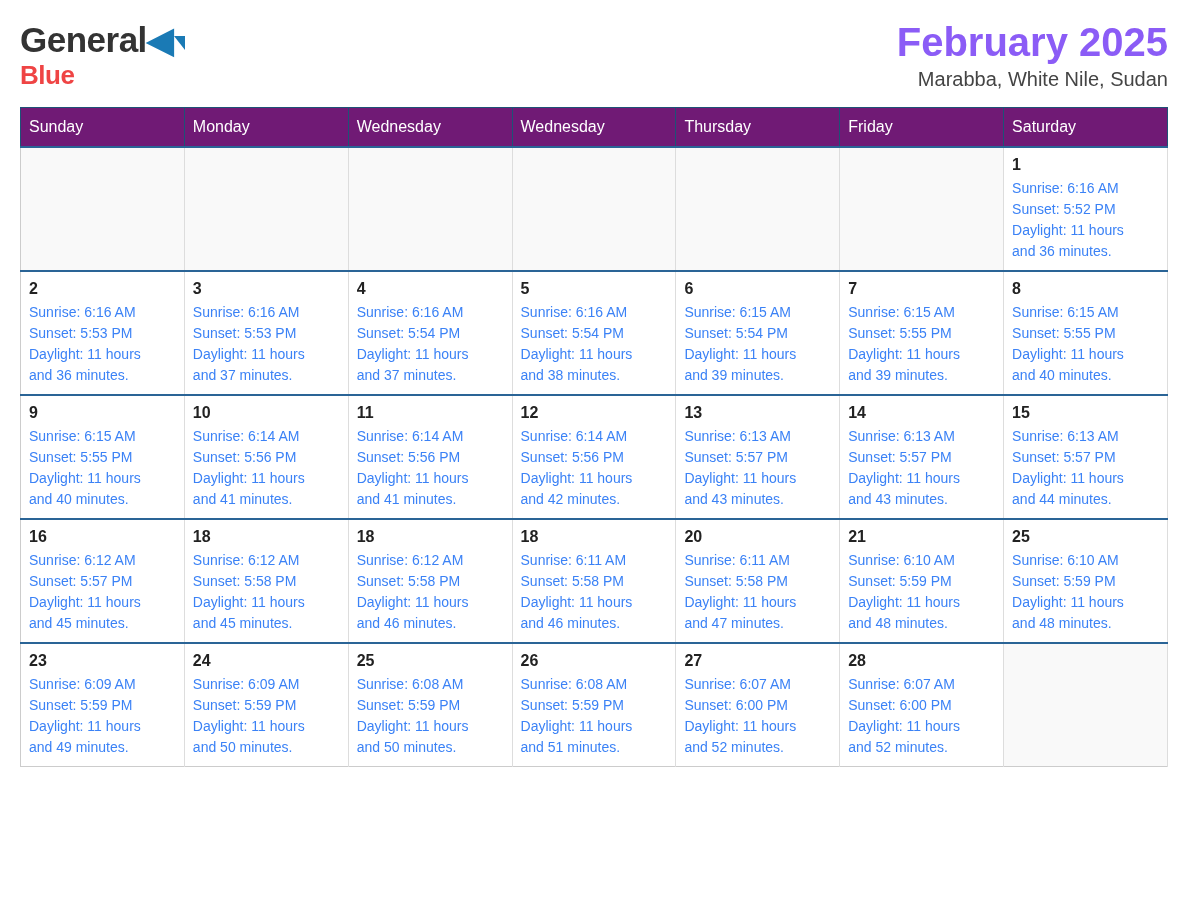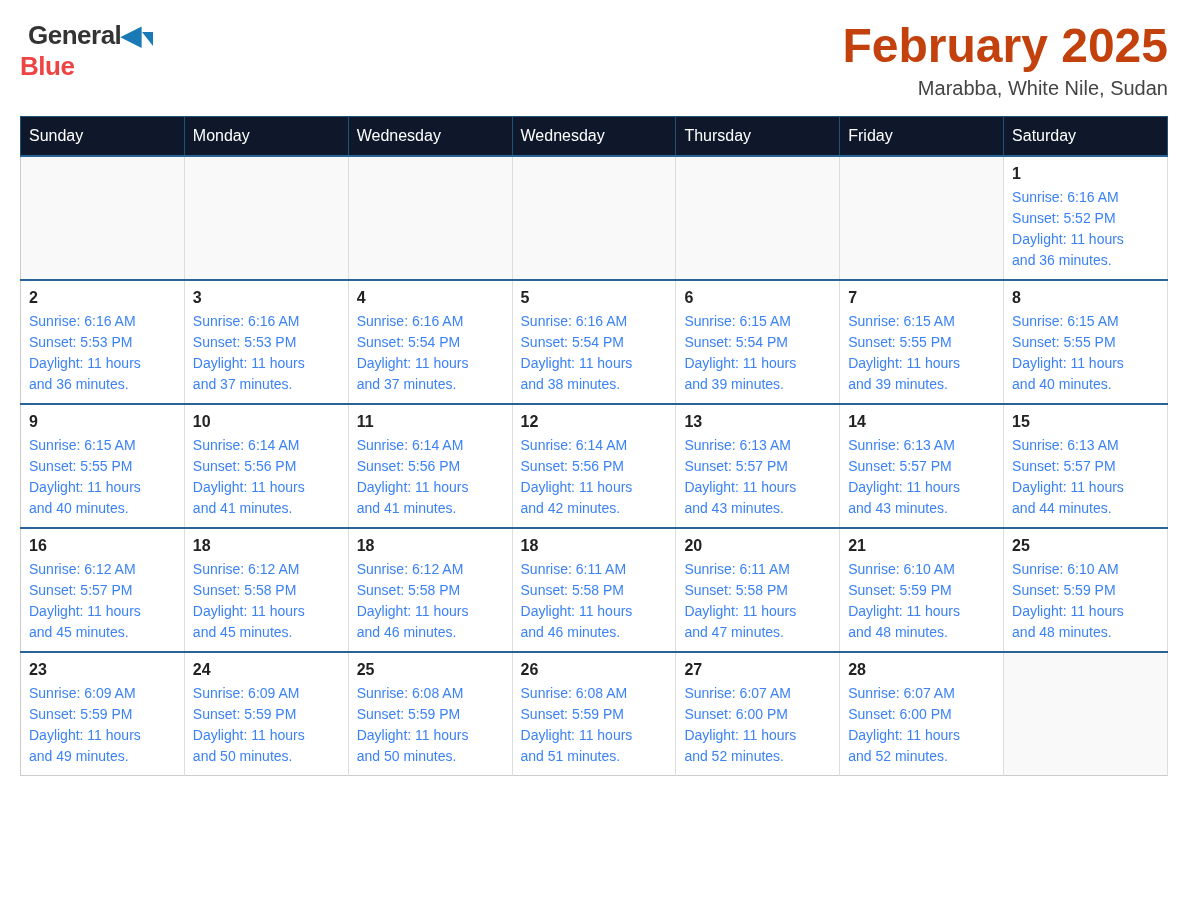--- a/index.html
+++ b/index.html
@@ -18,37 +18,37 @@
     }
     .logo {
       display: flex;
       flex-direction: column;
       align-items: flex-start;
     }
     .title-area {
       text-align: right;
     }
     .month-title {
-      font-size: 48px;
+      font-size: 40px;
       font-weight: bold;
-      color: #c2410c;
+      color: #8b5cf6;
       line-height: 1.1;
     }
     .location-title {
       font-size: 20px;
       color: #444;
       margin-top: 4px;
     }
     .calendar {
       width: 100%;
       border-collapse: collapse;
       border: 1px solid #ccc;
     }
     .calendar thead tr {
-      background-color: #0f172a;
+      background-color: #701a75;
     }
     .calendar thead th {
       color: #fff;
       padding: 10px 8px;
       font-size: 16px;
       font-weight: normal;
       text-align: left;
       border: 1px solid #1e5276;
     }
     .calendar tbody tr {
@@ -75,25 +75,24 @@
     .day-info {
       font-size: 14px;
       color: #3b82f6;
       line-height: 1.5;
     }
     .logo-wrapper {
       display: flex;
       align-items: center;
     }
     .logo-text-general {
-      font-size: 26px;
+      font-size: 35px;
       font-weight: bold;
       color: #333;
       letter-spacing: -0.5px;
-      margin-left: 8px;
     }
     .logo-text-blue-part {
       color: #1a7ab5;
     }
     .logo-arrow {
       display: inline-block;
       width: 0;
       height: 0;
       border-left: 11px solid transparent;
       border-top: 14px solid #1a7ab5;

